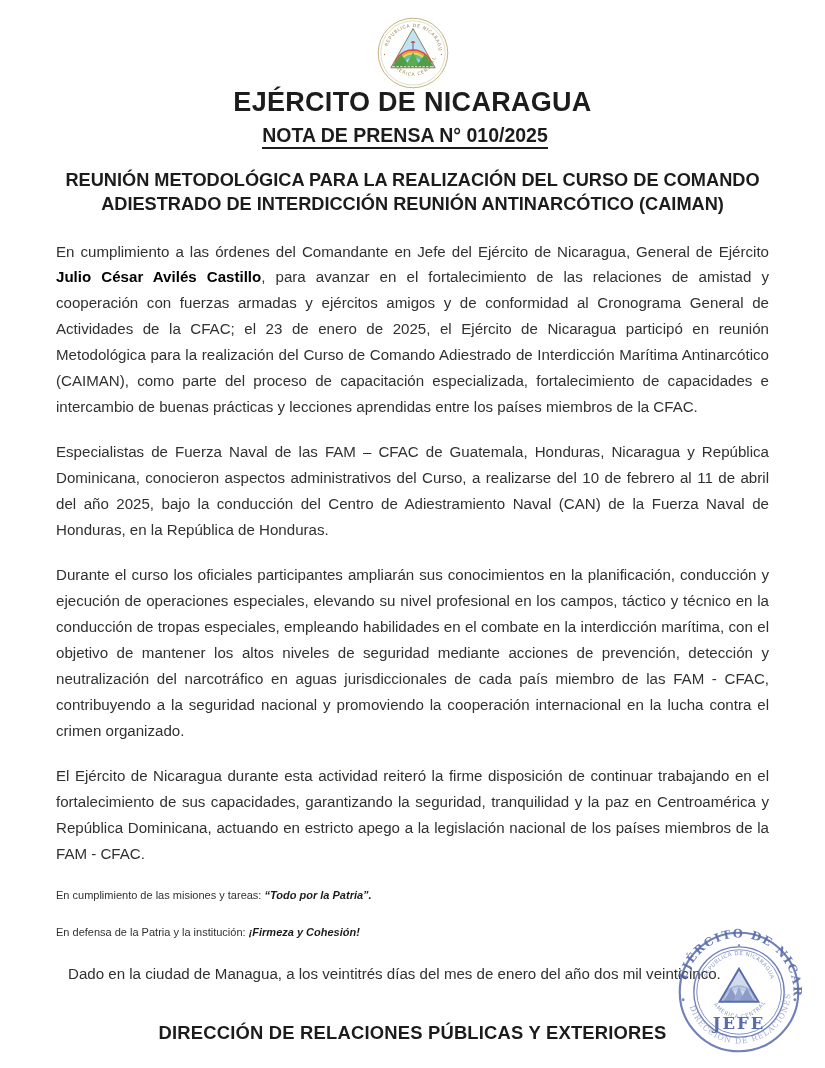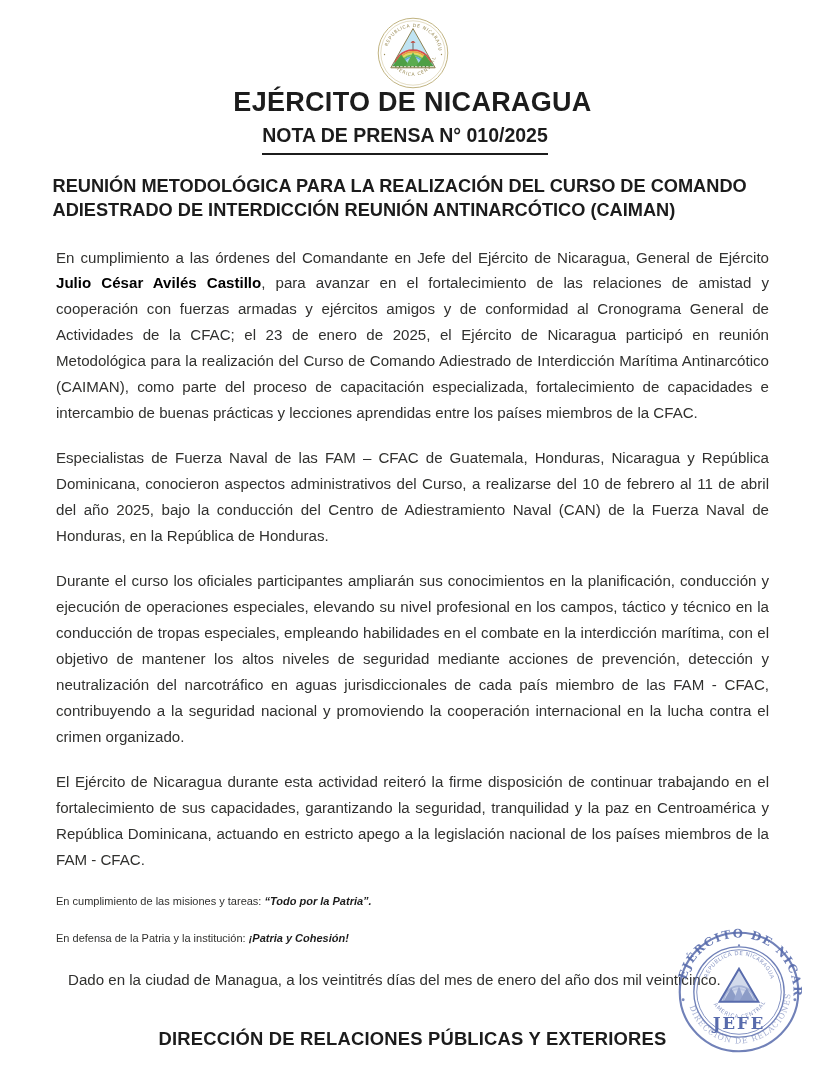--- a/index.html
+++ b/index.html
@@ -55,26 +55,26 @@
     margin: 0;
   }
   .subtitle {
     font-size: 19.5px;
     font-weight: bold;
     color: #1c1c1c;
     margin: 7px 15px 0 0;
     line-height: 1.1;
     display: inline-block;
     border-bottom: 2px solid #1c1c1c;
-    padding-bottom: 7px;
+    padding-bottom: 1px;
   }
   .headline {
     margin: 19px auto 0 auto;
     width: 720px;
-    text-align: left;
+    text-align: center;
     font-size: 18.2px;
     font-weight: bold;
     color: #1c1c1c;
     line-height: 1.33;
   }
   .headline .hl-line { display: block; }
 
   
   .body-area {
     margin: 0 auto;
@@ -211,21 +211,21 @@
     <p class="para"><span>En cumplimiento a las órdenes del Comandante en Jefe del Ejército de Nicaragua, General de Ejército </span><span class="b">Julio César Avilés Castillo</span><span>, para avanzar en el fortalecimiento de las relaciones de amistad y cooperación con fuerzas armadas y ejércitos amigos y de conformidad al Cronograma General de Actividades de la CFAC; el 23 de enero de 2025, el Ejército de Nicaragua participó en reunión Metodológica para la realización del Curso de Comando Adiestrado de Interdicción Marítima Antinarcótico (CAIMAN), como parte del proceso de capacitación especializada, fortalecimiento de capacidades e intercambio de buenas prácticas y lecciones aprendidas entre los países miembros de la CFAC.</span></p>
 
     <p class="para">Especialistas de Fuerza Naval de las FAM – CFAC de Guatemala, Honduras, Nicaragua y República Dominicana, conocieron aspectos administrativos del Curso, a realizarse del 10 de febrero al 11 de abril del año 2025, bajo la conducción del Centro de Adiestramiento Naval (CAN) de la Fuerza Naval de Honduras, en la República de Honduras.</p>
 
     <p class="para">Durante el curso los oficiales participantes ampliarán sus conocimientos en la planificación, conducción y ejecución de operaciones especiales, elevando su nivel profesional en los campos, táctico y técnico en la conducción de tropas especiales, empleando habilidades en el combate en la interdicción marítima, con el objetivo de mantener los altos niveles de seguridad mediante acciones de prevención, detección y neutralización del narcotráfico en aguas jurisdiccionales de cada país miembro de las FAM - CFAC, contribuyendo a la seguridad nacional y promoviendo la cooperación internacional en la lucha contra el crimen organizado.</p>
 
     <p class="para">El Ejército de Nicaragua durante esta actividad reiteró la firme disposición de continuar trabajando en el fortalecimiento de sus capacidades, garantizando la seguridad, tranquilidad y la paz en Centroamérica y República Dominicana, actuando en estricto apego a la legislación nacional de los países miembros de la FAM - CFAC.</p>
 
     <p class="line"><span>En cumplimiento de las misiones y tareas: </span><span class="bi">“Todo por la Patria”.</span></p>
 
-    <p class="line"><span>En defensa de la Patria y la institución: </span><span class="bi">¡Patria y Cohesión!</span></p>
+    <p class="line"><span>En defensa de la Patria y la institución: </span><span class="bi">¡Firmeza y Cohesión!</span></p>
 
     <p class="closing">Dado en la ciudad de Managua, a los veintitrés días del mes de enero del año dos mil veinticinco.</p>
 
     <div class="signature">
       <span>DIRECCIÓN DE RELACIONES PÚBLICAS Y EXTERIORES</span>
     </div>
   </div>
 
   <svg class="seal" viewBox="0 0 140 140">
     <defs>

